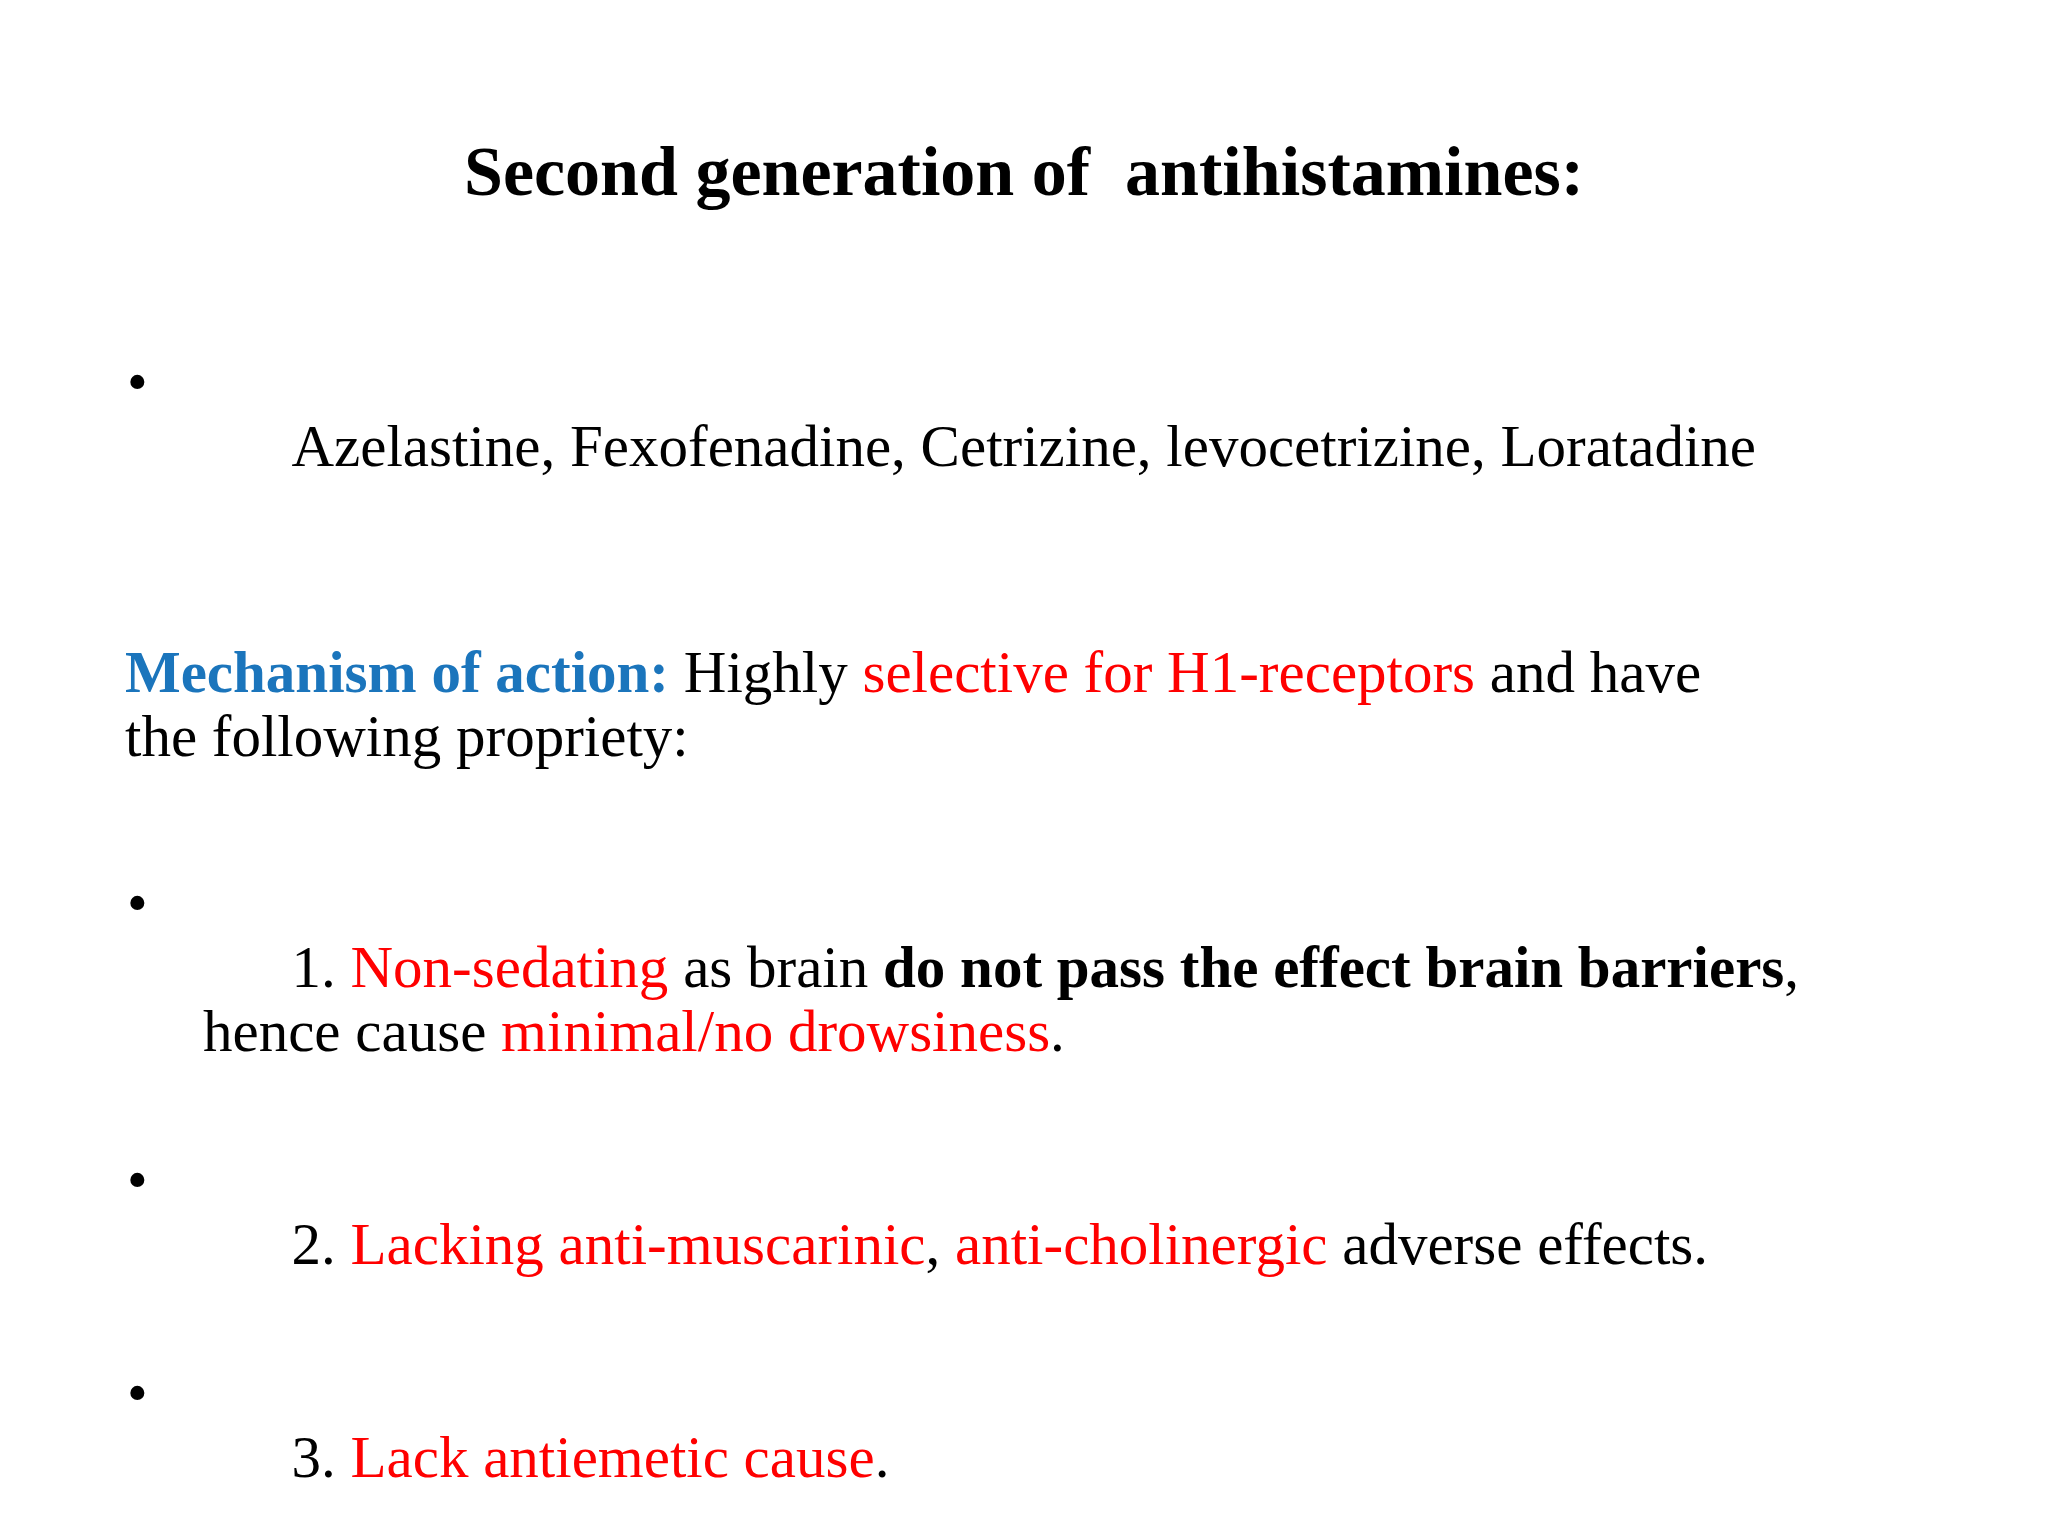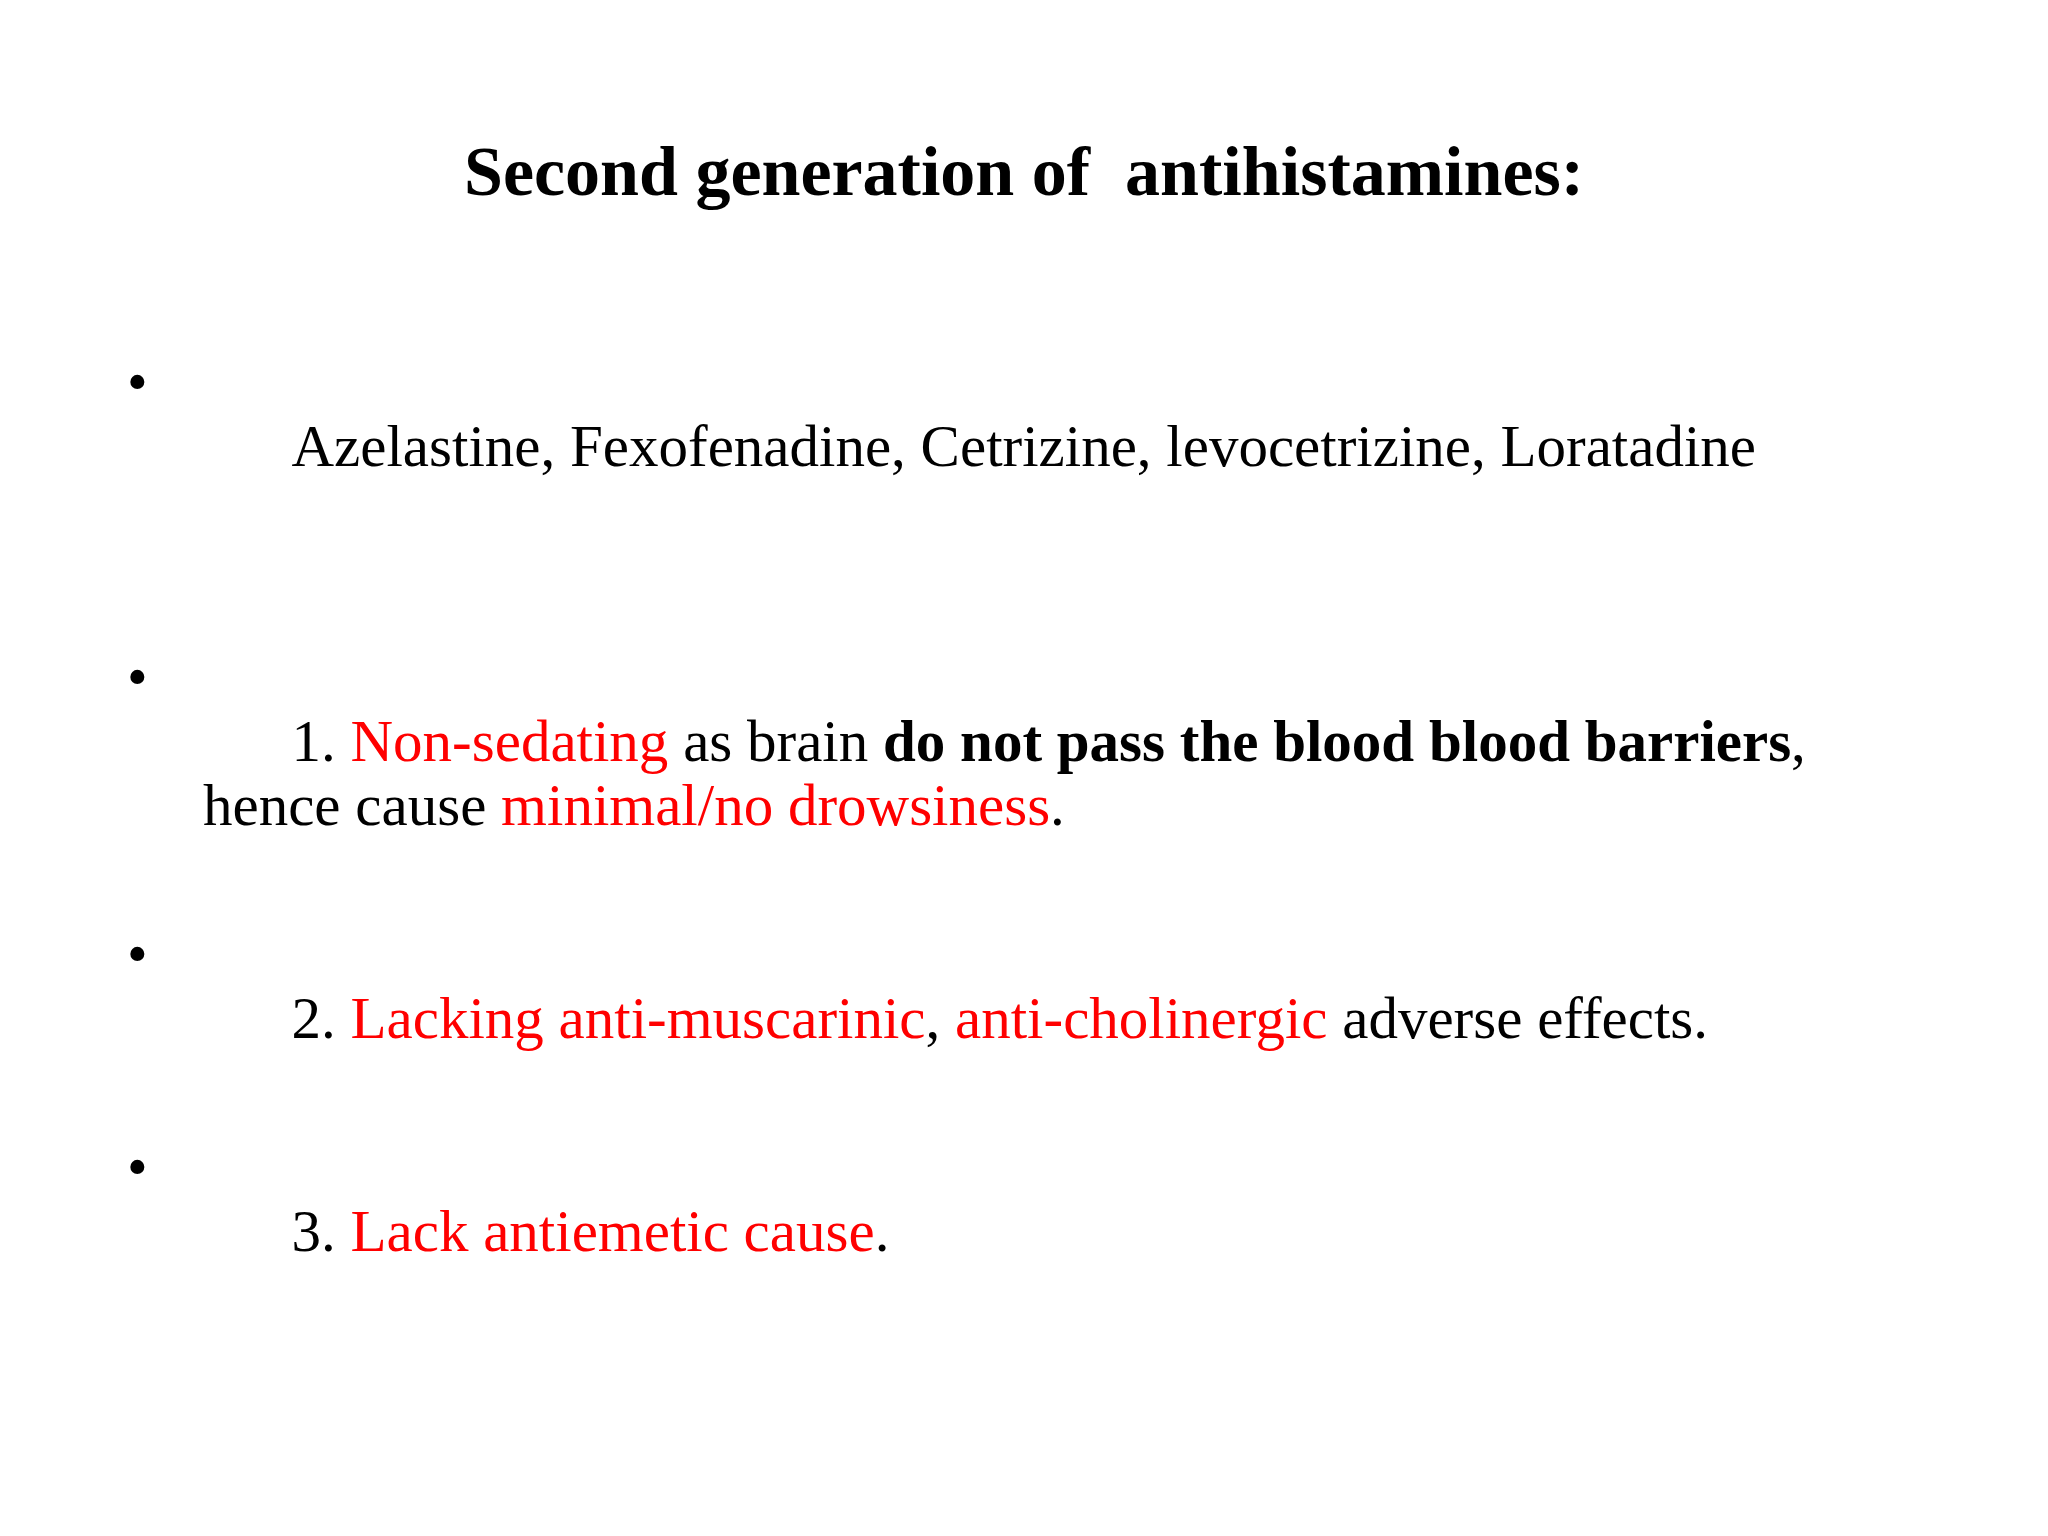--- a/index.html
+++ b/index.html
@@ -55,23 +55,25 @@
 
 <div class="slide">
   <h1 class="title">Second generation of  antihistamines:</h1>
 
   <div class="content">
 
     <div class="bullet-item mt-drugs">
       <span class="marker">•</span><span><span class="seg-black">Azelastine, Fexofenadine, Cetrizine, levocetrizine, Loratadine</span></span>
     </div>
 
+    <div class="para mt-mech"><span class="seg-blue">Mechanism of action:</span><span class="seg-black"> Highly </span><span class="seg-red">selective for H1-receptors</span><span class="seg-black"> and have
+the following propriety:</span></div>
 
     <div class="bullet-item mt-list">
-      <span class="marker">•</span><span><span class="seg-black">1. </span><span class="seg-red">Non-sedating</span><span class="seg-black"> as brain </span><span class="seg-bold">do not pass the blood blood barriers</span><span class="seg-black">,
+      <span class="marker">•</span><span><span class="seg-black">1. </span><span class="seg-red">Non-sedating</span><span class="seg-black"> as brain </span><span class="seg-bold">do not pass the effect brain barriers</span><span class="seg-black">,
 hence cause </span><span class="seg-red">minimal/no drowsiness</span><span class="seg-black">.</span></span>
     </div>
 
     <div class="bullet-item mt-item">
       <span class="marker">•</span><span><span class="seg-black">2. </span><span class="seg-red">Lacking anti-muscarinic</span><span class="seg-black">, </span><span class="seg-red">anti-cholinergic</span><span class="seg-black"> adverse effects.</span></span>
     </div>
 
     <div class="bullet-item mt-item">
       <span class="marker">•</span><span><span class="seg-black">3. </span><span class="seg-red">Lack antiemetic cause</span><span class="seg-black">.</span></span>
     </div>

